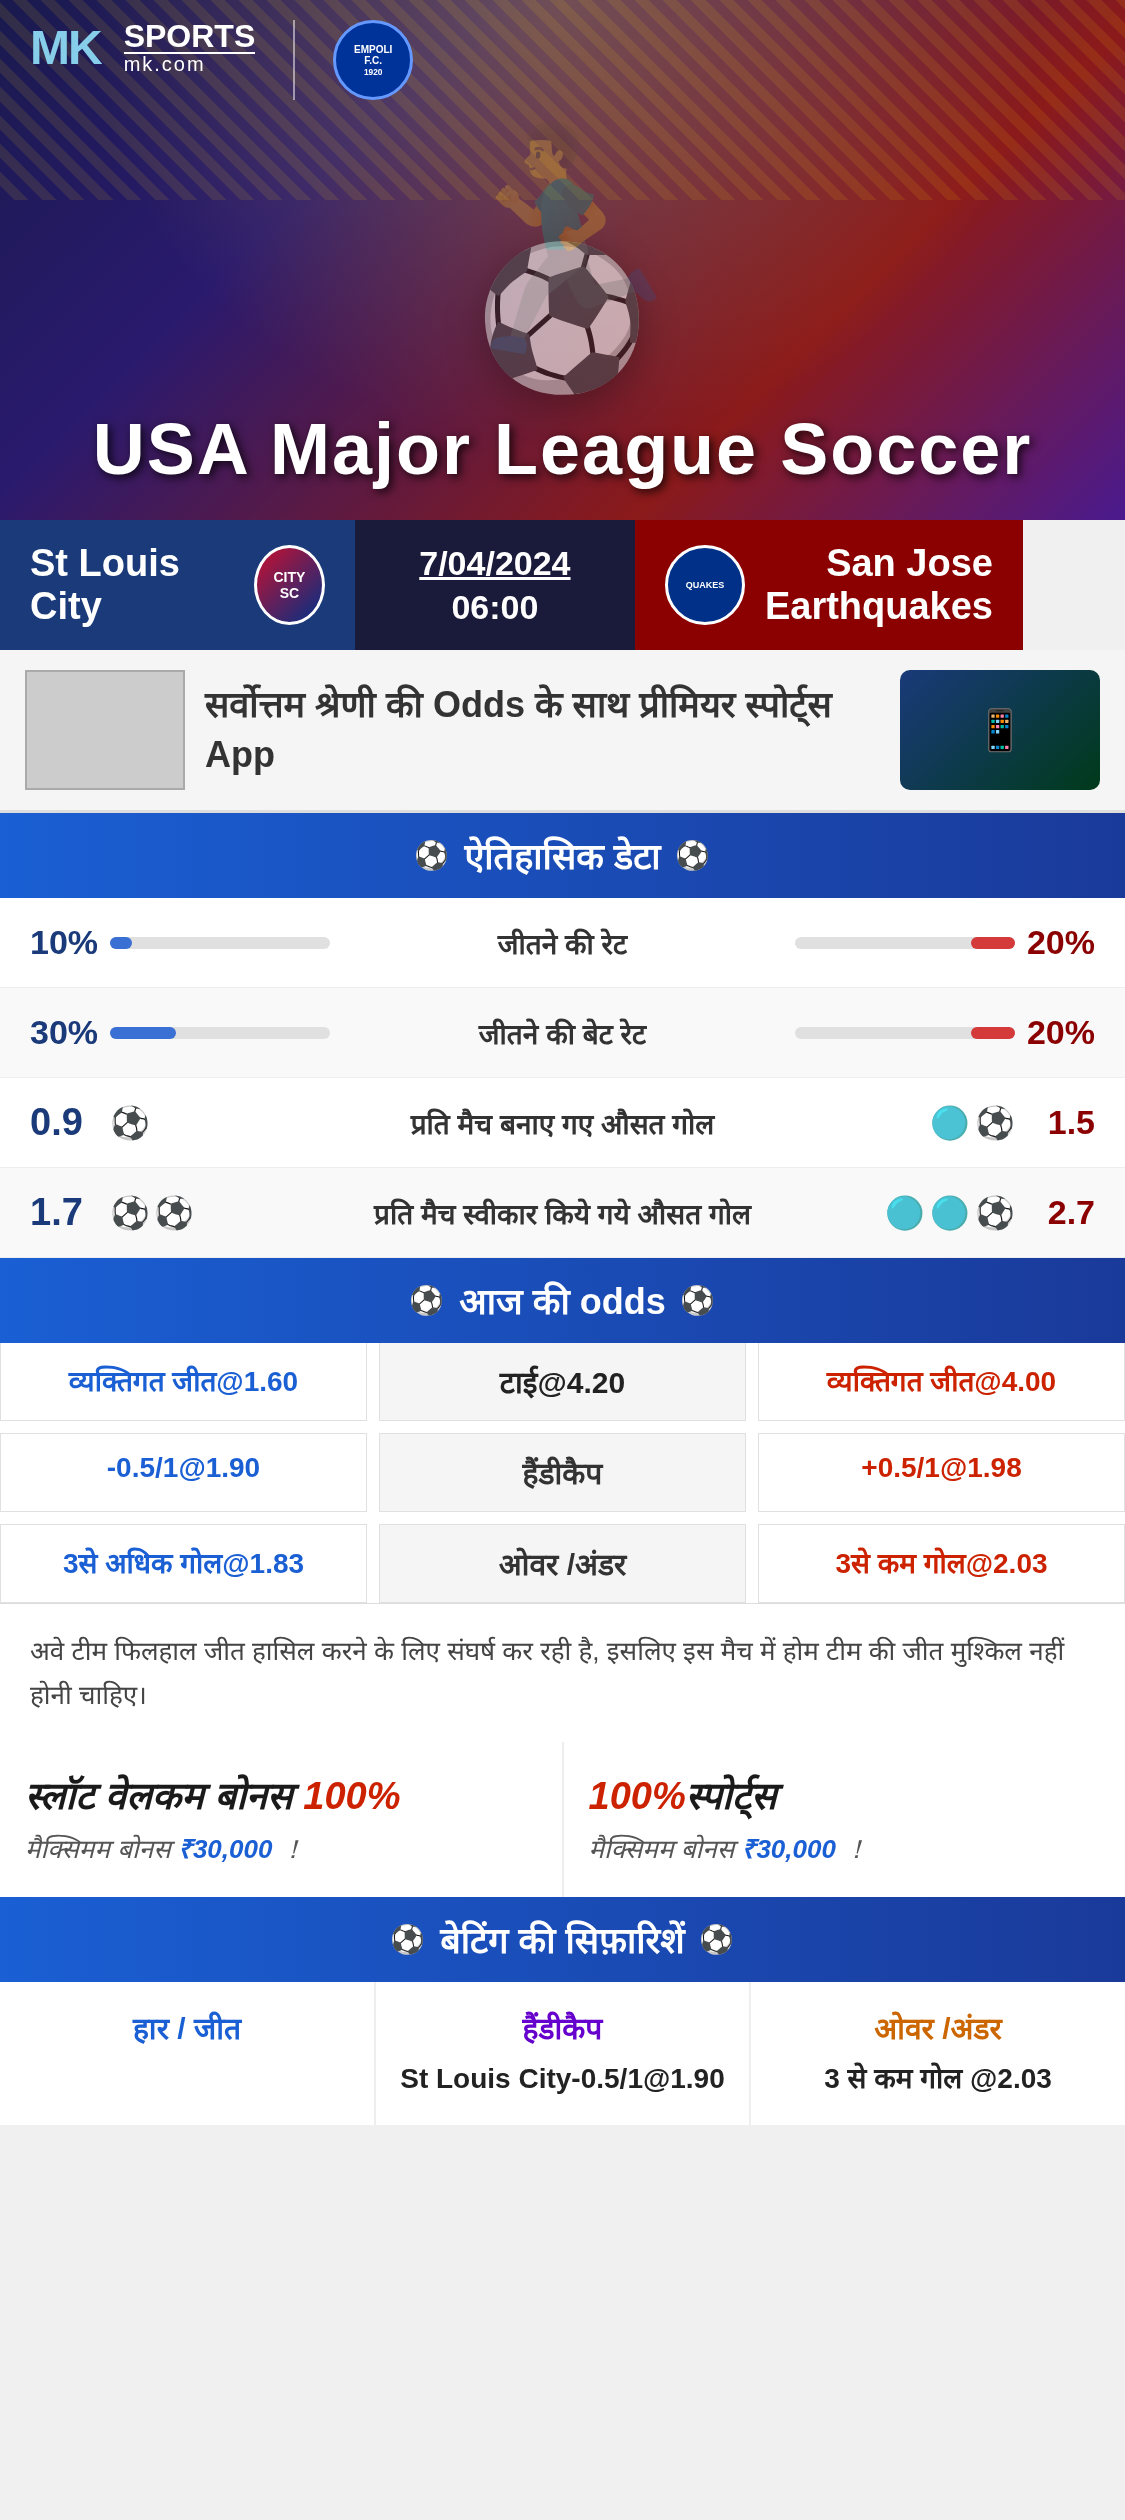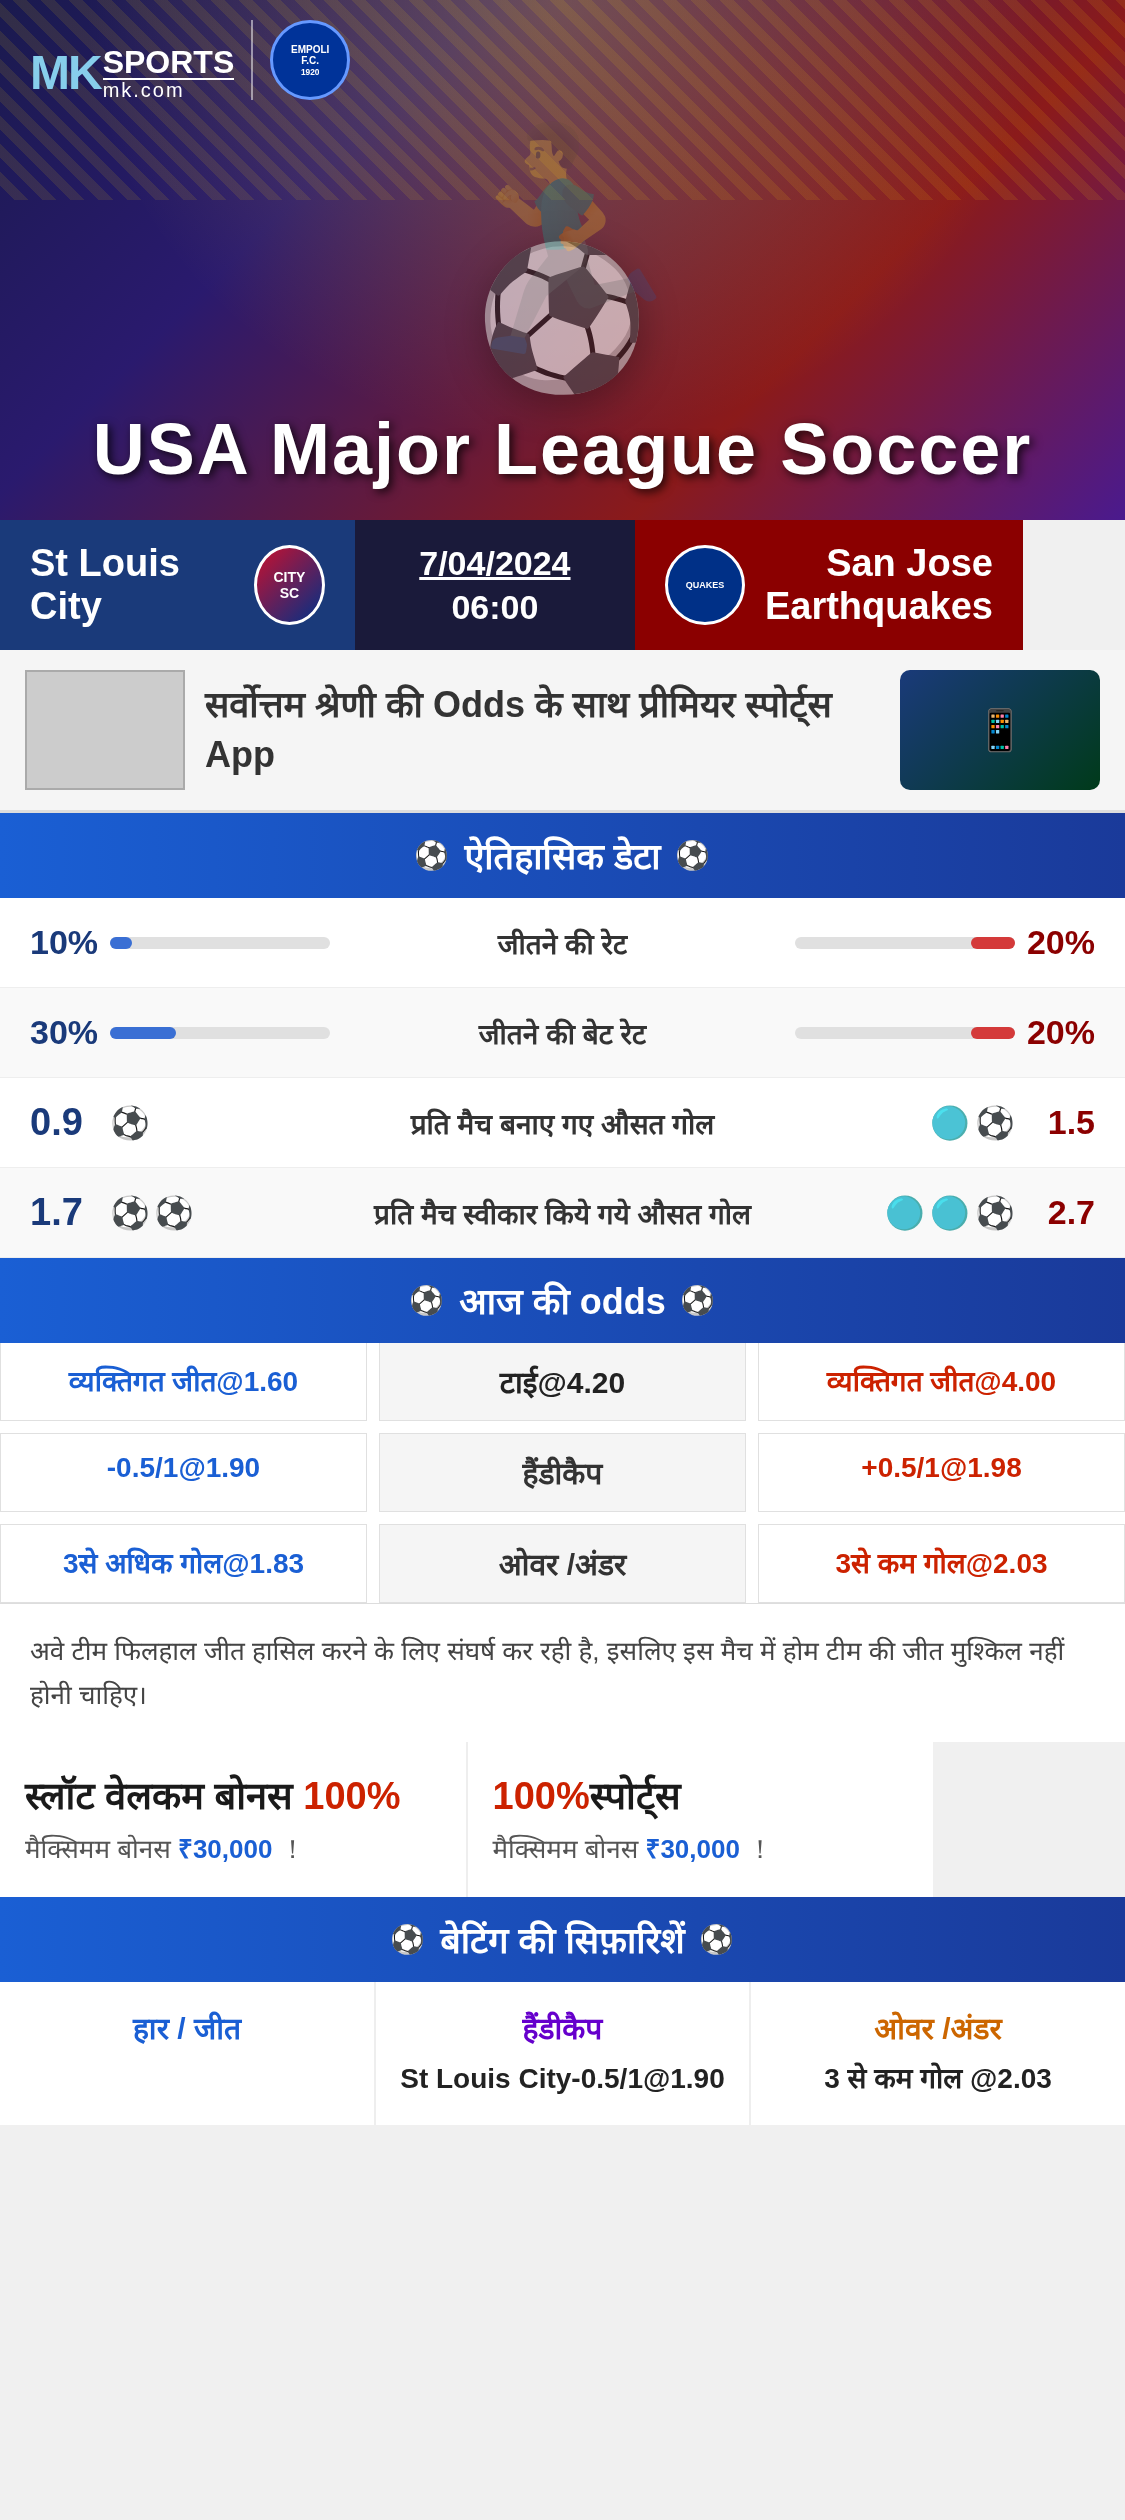--- a/index.html
+++ b/index.html
@@ -50,22 +50,22 @@
       font-weight: 900;
       color: white;
       text-shadow: 3px 3px 10px rgba(0,0,0,0.8);
       letter-spacing: 2px;
     }
     .mksports-logo {
       position: absolute;
       top: 20px;
       left: 30px;
       display: flex;
-      align-items: flex-end;
-      gap: 2px;
+      align-items: flex-start;
+      gap: 23px;
     }
     .mk-text {
       font-size: 48px;
       font-weight: 900;
       color: #87CEEB;
       letter-spacing: -2px;
     }
     .sports-text {
       display: flex;
       flex-direction: column;
@@ -383,21 +383,22 @@
     }
     .notice-text {
       font-size: 26px;
       color: #444;
       line-height: 1.7;
     }
 
     
     .bonus-section {
       display: flex;
-      width: 933px;
+      width: 1125px;
+      font-style: italic;
     }
     .bonus-left {
       flex: 1;
       background: white;
       padding: 30px 25px;
       border-right: 2px solid #eee;
     }
     .bonus-right {
       flex: 1;
       background: white;

